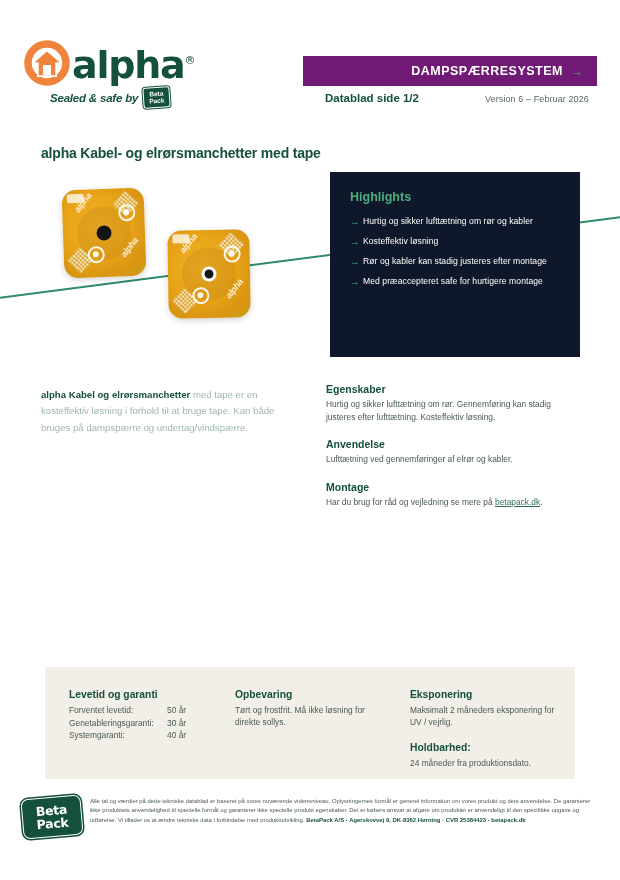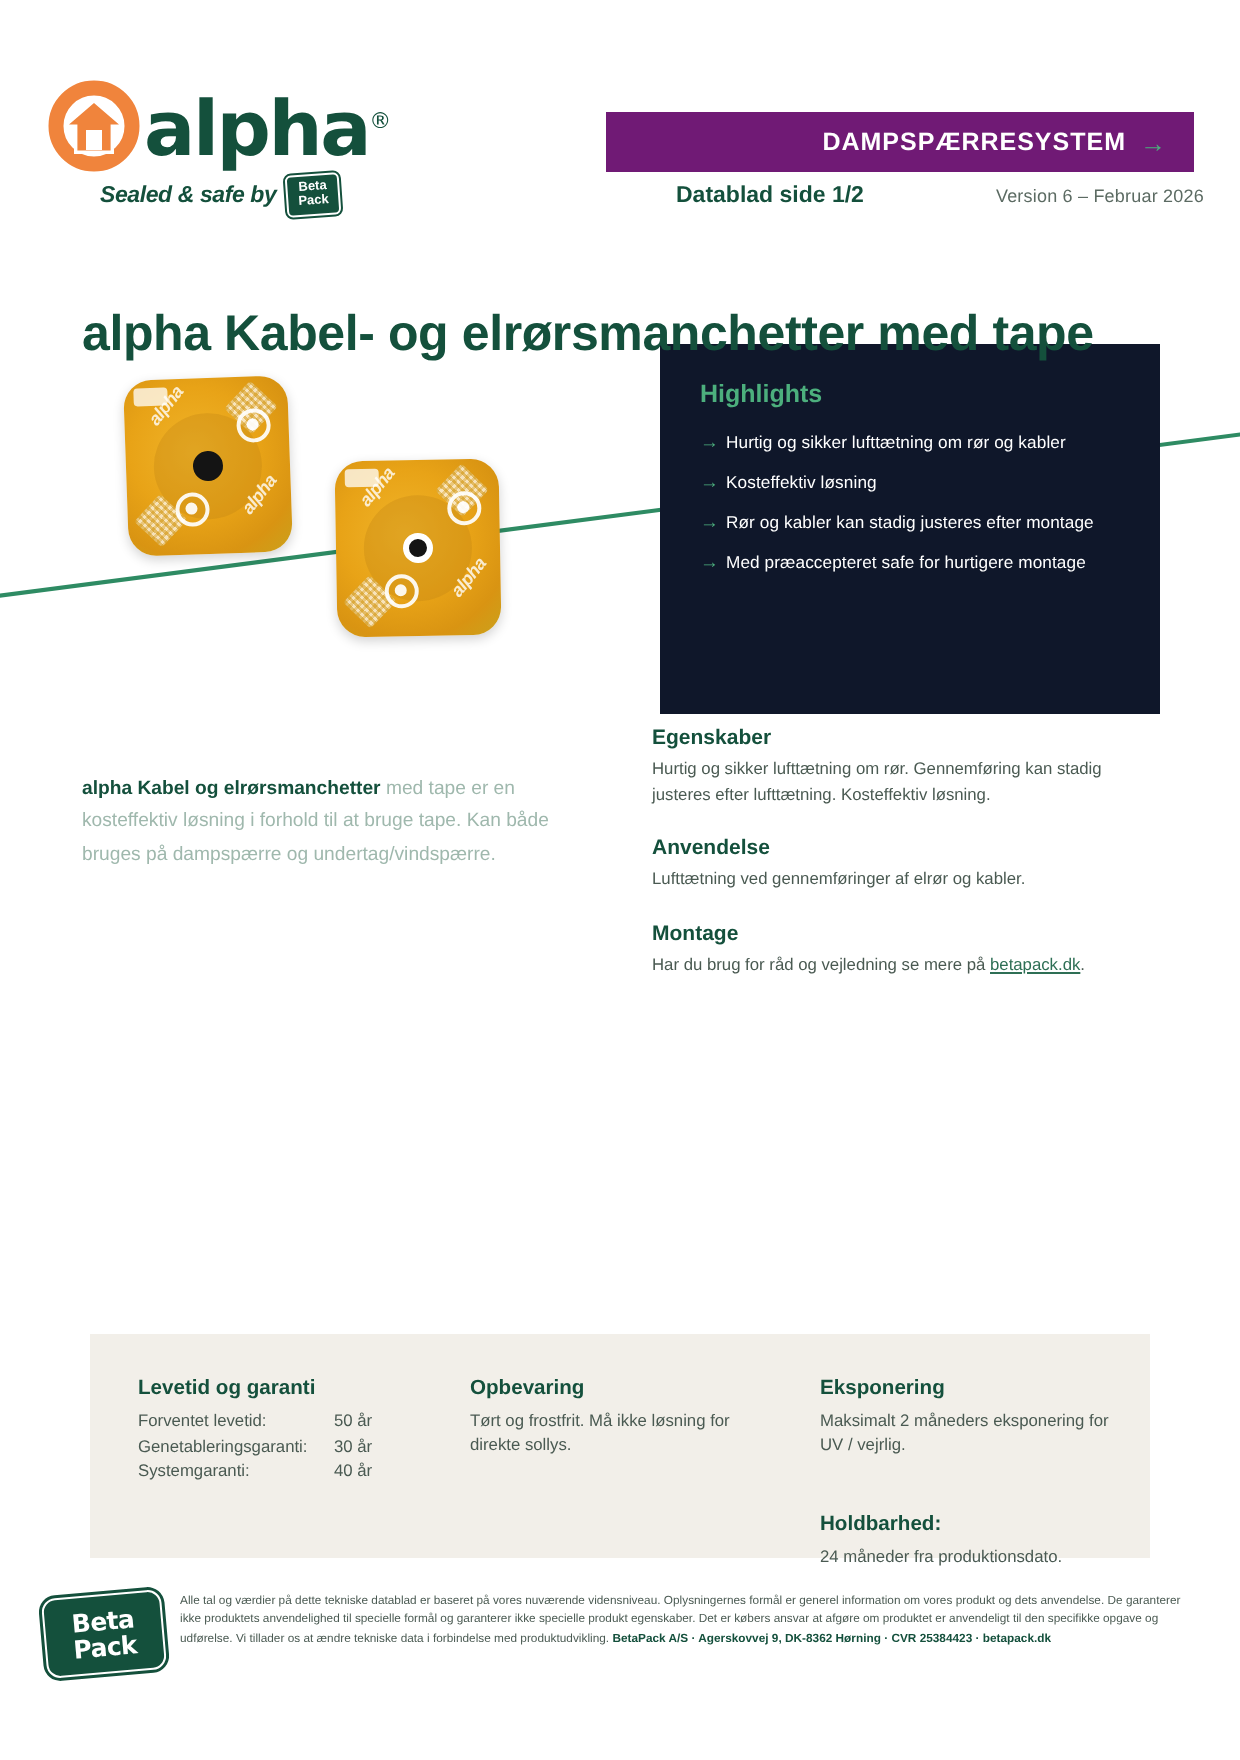--- a/index.html
+++ b/index.html
@@ -123,21 +123,21 @@
     letter-spacing: 0.5px;
   }
   .banner-arrow {
     color: #4caf7d;
     font-size: 13px;
     margin-left: 7px;
     line-height: 1;
   }
   .sheet-info {
     position: absolute;
-    left: 338px;
+    left: 325px;
     top: 92px;
     width: 272px;
     display: flex;
     align-items: baseline;
   }
   .sheet-page {
     font-size: 11.5px;
     font-weight: bold;
     color: #14503c;
   }
@@ -146,21 +146,21 @@
     color: #5c6b63;
     margin-left: 66px;
     letter-spacing: 0.1px;
   }
 
   
   .doc-title {
     position: absolute;
     left: 41px;
     top: 136px;
-    font-size: 25px;
+    font-size: 14px;
     font-weight: bold;
     color: #14503c;
     letter-spacing: -0.2px;
     z-index: 4;
   }
 
   
   .hero {
     position: absolute;
     left: 0;
@@ -317,21 +317,21 @@
     z-index: 4;
   }
   .intro b {
     color: #14503c;
     font-weight: bold;
   }
 
   .right-col {
     position: absolute;
     left: 326px;
-    top: 363px;
+    top: 383px;
     width: 250px;
     z-index: 4;
   }
   .sec {
     margin-bottom: 15px;
   }
   .sec h4 {
     margin: 0 0 3px 0;
     font-size: 10.5px;
     font-weight: bold;
@@ -379,21 +379,21 @@
   }
   .spec-row {
     display: flex;
     font-size: 8.4px;
     line-height: 12.6px;
     color: #4a5a52;
   }
   .spec-row .k { width: 98px; flex: 0 0 98px; }
   .spec-row .v { }
   .spec-sub {
-    margin-top: 28px;
+    margin-top: 13px;
   }
 
   
   .footer {
     position: absolute;
     left: 22px;
     top: 797px;
     width: 576px;
     display: flex;
     align-items: flex-start;

